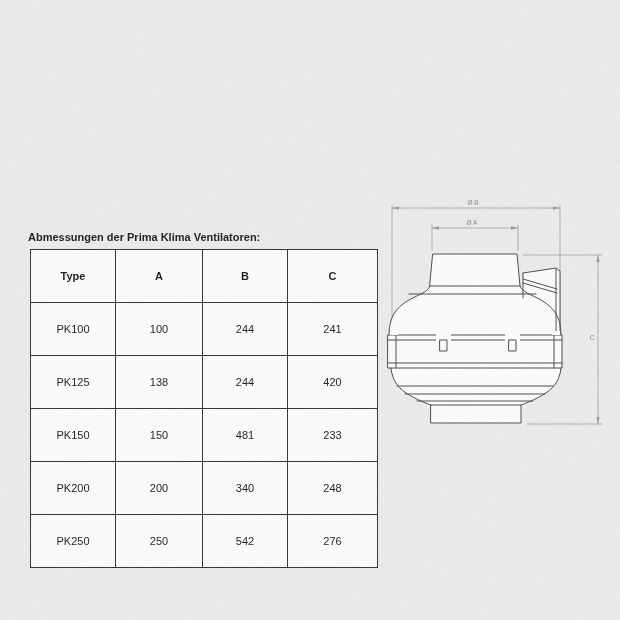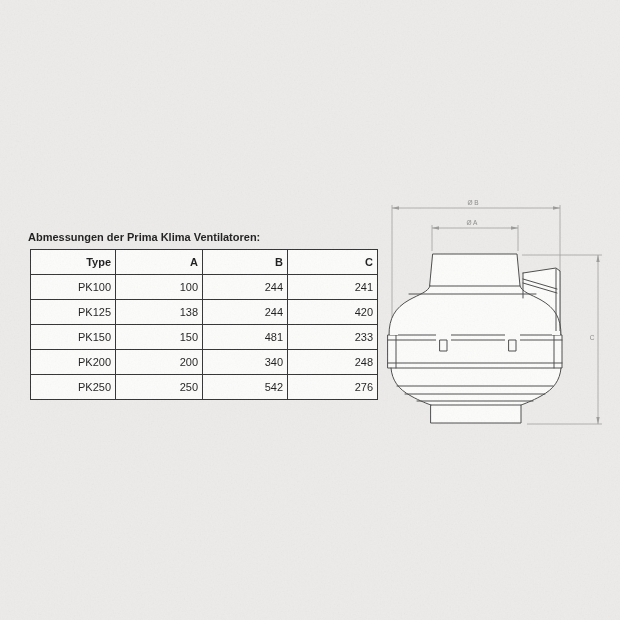--- a/index.html
+++ b/index.html
@@ -15,22 +15,22 @@
   }
   table.dims{
     position:absolute;left:30px;top:249px;z-index:2;
     border-collapse:collapse;table-layout:fixed;
     border:1px solid var(--table-border,#333);
     background:var(--cell-bg,#fcfcfb);
   }
   table.dims th,table.dims td{
     border:1px solid var(--table-border,#333);
     background:var(--cell-bg,#fcfcfb);
-    text-align:right;vertical-align:middle;
-    height:16px;padding:4px;line-height:16px;
+    text-align:center;vertical-align:middle;
+    height:16px;padding:18px;line-height:16px;
     font-size:11px;color:var(--ink,#1d1d1d);margin-left:25px;
   }
   table.dims th{font-weight:bold;}
   .drawing{position:absolute;left:378px;top:188px;z-index:1;}
   .drawing .ln{fill:none;stroke:var(--line,#4c4c4c);stroke-width:1;stroke-linecap:round;stroke-linejoin:round;}
   .drawing .fillw{fill:var(--cell-bg,#fcfcfb);stroke:none;}
   .drawing .dim{fill:none;stroke:var(--dim-line,#9b9b9b);stroke-width:0.75;}
   .drawing .arrow{fill:var(--dim-line,#9b9b9b);stroke:none;}
   .drawing text{
     font-family:"Liberation Sans",sans-serif;font-size:6.5px;

